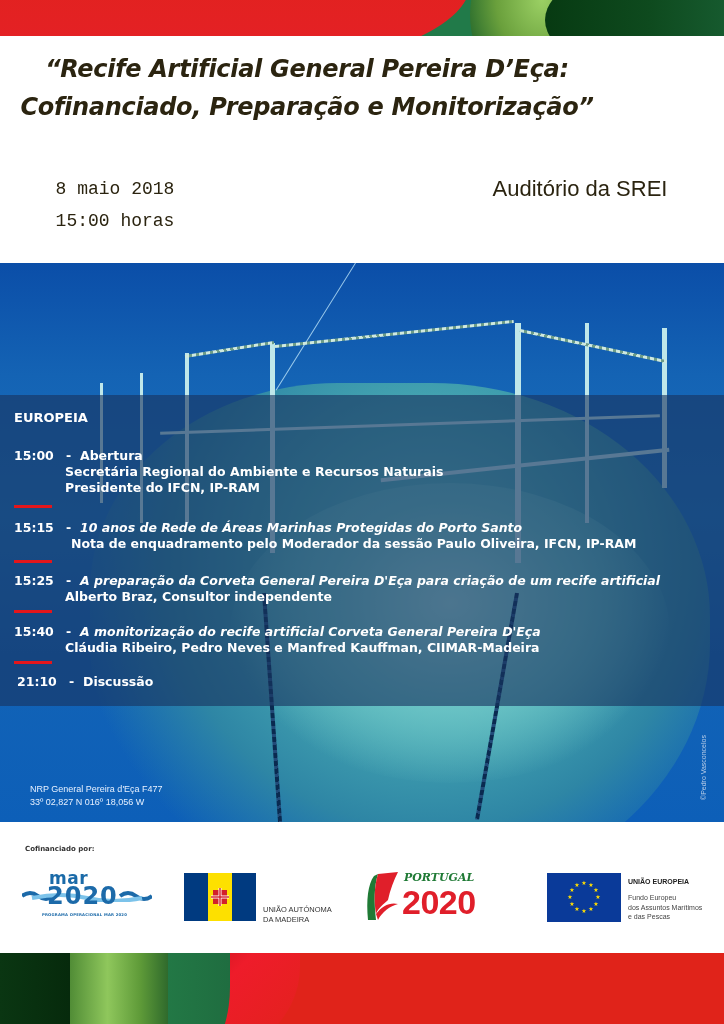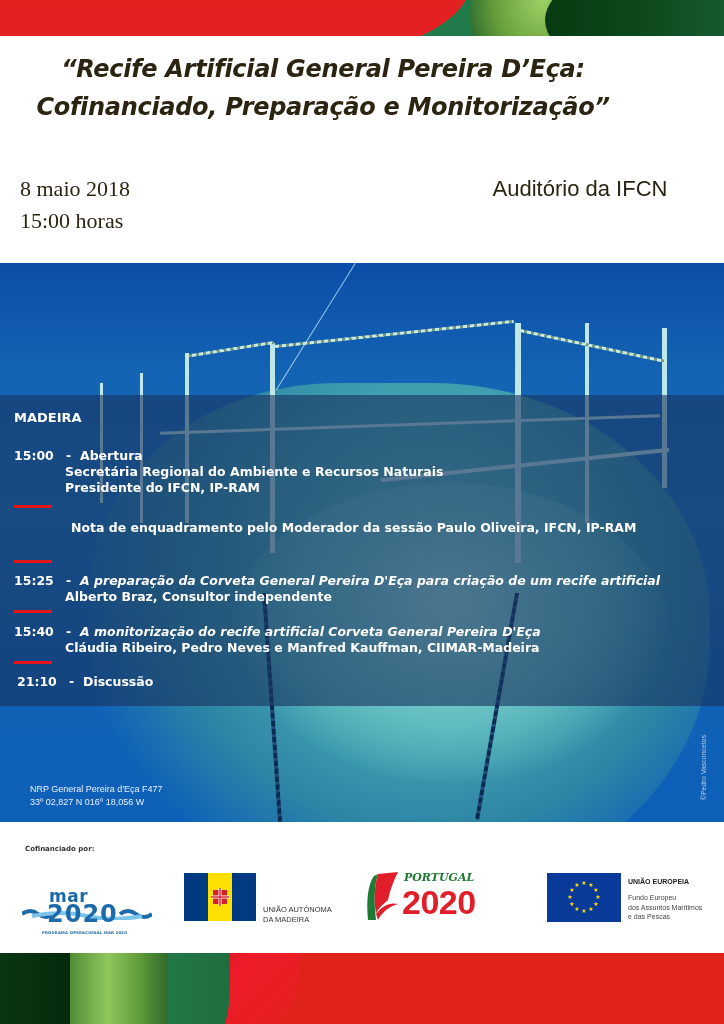--- a/index.html
+++ b/index.html
@@ -26,24 +26,24 @@
     background: linear-gradient(180deg, #e0231a 0%, #e52028 100%);
   }
   .top-banner .teal-curve {
     position: absolute; left: 330px; top: -60px; width: 200px; height: 130px; border-radius: 50%;
     background: #217a49;
   }
 
   
   .title { left: 0; top: 50px; width: 614px; text-align: center;
     font-family: "DejaVu Sans", sans-serif; font-weight: bold; font-style: italic;
-    color: #2b2410; font-size: 24px; line-height: 38px; letter-spacing: -0.3px; margin-left: 16px; }
-
-  .date-block { left: 20px; top: 173px; width: 190px; 
-    font-family: Liberation Serif, serif; color: #2b2410; font-size: 22px; line-height: 32px; }
+    color: #2b2410; font-size: 24px; line-height: 38px; letter-spacing: -0.3px; }
+
+  .date-block { left: 20px; top: 173px; width: 190px; text-align: center;
+    font-family: Liberation Mono, monospace; color: #2b2410; font-size: 18px; line-height: 32px; }
   .venue-block { left: 440px; top: 173px; width: 280px; text-align: center;
     font-family: "Liberation Sans", sans-serif; color: #2b2410; font-size: 22px; line-height: 32px; }
 
   
   .photo { left: 0; top: 263px; width: 724px; height: 559px; overflow: hidden;
     background: linear-gradient(180deg, #0b4ea8 0%, #1463b4 20%, #1a72bd 45%, #1263b6 70%, #0d5fb8 100%); }
   .photo .hull {
     position: absolute; left: 90px; top: 120px; width: 620px; height: 520px;
     background: radial-gradient(ellipse at 55% 35%, #6cc8c9 0%, #48a9b3 30%, #2e86a5 55%, rgba(20,90,160,0) 75%);
     border-radius: 40% 45% 50% 50%;
@@ -67,21 +67,21 @@
   .item .it { font-style: italic; }
   .sep { left: 14px; width: 38px; height: 3px; background: #e3161b; }
 
   .caption { left: 30px; top: 783px; font-family: "Liberation Sans", sans-serif; font-size: 9px; line-height: 13px; color: #e6f0ff; }
   .credit { left: 700px; top: 800px; transform: rotate(-90deg); transform-origin: left top;
     font-family: "Liberation Sans", sans-serif; font-size: 7px; color: #b9cde8; white-space: nowrap; }
 
   
   .cofin { left: 25px; top: 845px; font-family: "DejaVu Sans", sans-serif; font-size: 7px; font-weight: bold; color: #333333; }
 
-  .mar-logo { left: 22px; top: 886px; width: 130px; height: 56px; text-align: center; }
+  .mar-logo { left: 22px; top: 868px; width: 130px; height: 56px; text-align: center; }
   .mar-word { position: absolute; left: 27px; top: 0; font-family: "DejaVu Sans", sans-serif; font-size: 17px; font-weight: bold; color: #1a6aa8; letter-spacing: 0.5px; }
   .mar-year { position: absolute; left: 25px; top: 14px; font-family: "DejaVu Sans", sans-serif; font-size: 24px; font-weight: bold; color: #1c6aa9; letter-spacing: 1px; }
   .mar-wave { position: absolute; left: 0; top: 22px; width: 130px; height: 12px; }
   .mar-sub { position: absolute; left: 20px; top: 44px; font-size: 3.8px; color: #1c6aa9; font-weight: bold; letter-spacing: 0.2px; white-space: nowrap; }
 
   .madeira-flag { left: 184px; top: 873px; width: 72px; height: 48px; display: flex; }
   .madeira-flag .blue { width: 24px; background: #003a80; }
   .madeira-flag .yellow { width: 24px; background: #fde000; position: relative; }
   .madeira-text { left: 263px; top: 905px; font-family: "Liberation Sans", sans-serif; font-size: 7.5px; line-height: 10px; color: #333333; }
 
@@ -117,21 +117,21 @@
   <div>“Recife Artificial General Pereira D’Eça:</div>
   <div>Cofinanciado, Preparação e Monitorização”</div>
 </div>
 
 <div class="abs date-block">
   <div>8 maio 2018</div>
   <div>15:00 horas</div>
 </div>
 
 <div class="abs venue-block">
-  <div>Auditório da IFCN</div>
+  <div>Auditório da SREI</div>
 </div>
 
 <div class="abs photo">
   <div class="hull"></div>
   <div class="bow"></div>
   <div class="line" style="left:355px;top:0;height:150px;transform:rotate(32deg);"></div>
 
   <div class="rail" style="left:270px;top:80px;width:5px;height:210px;"></div>
   <div class="rail" style="left:185px;top:90px;width:4px;height:170px;"></div>
   <div class="rail" style="left:515px;top:60px;width:6px;height:240px;"></div>
@@ -143,30 +143,31 @@
   <div class="chain" style="left:275px;top:82px;width:240px;transform:rotate(-6deg);"></div>
   <div class="chain" style="left:520px;top:66px;width:150px;transform:rotate(12deg);"></div>
   <div class="rail" style="left:160px;top:160px;width:500px;height:3px;transform:rotate(-2deg);"></div>
   <div class="rail" style="left:380px;top:200px;width:290px;height:4px;transform:rotate(-6deg);"></div>
   <div class="anchor-chain" style="left:262px;top:330px;height:230px;transform:rotate(-4deg);"></div>
   <div class="anchor-chain" style="left:515px;top:330px;height:230px;transform:rotate(10deg);"></div>
 </div>
 
 <div class="abs band"></div>
 
-<div class="abs prog-label">MADEIRA</div>
+<div class="abs prog-label">EUROPEIA</div>
 
 <div class="abs item" style="top:448px;">
   <div><span class="time">15:00</span><span class="dash">-</span><span>Abertura</span></div>
   <div class="sub">Secretária Regional do Ambiente e Recursos Naturais</div>
   <div class="sub">Presidente do IFCN, IP-RAM</div>
 </div>
 <div class="abs sep" style="top:505px;"></div>
 
 <div class="abs item" style="top:520px;">
+  <div><span class="time">15:15</span><span class="dash">-</span><span class="it">10 anos de Rede de Áreas Marinhas Protegidas do Porto Santo</span></div>
   <div class="sub" style="padding-left:57px;">Nota de enquadramento pelo Moderador da sessão Paulo Oliveira, IFCN, IP-RAM</div>
 </div>
 <div class="abs sep" style="top:560px;"></div>
 
 <div class="abs item" style="top:573px;">
   <div><span class="time">15:25</span><span class="dash">-</span><span class="it">A preparação da Corveta General Pereira D'Eça para criação de um recife artificial</span></div>
   <div class="sub">Alberto Braz, Consultor independente</div>
 </div>
 <div class="abs sep" style="top:610px;"></div>
 

